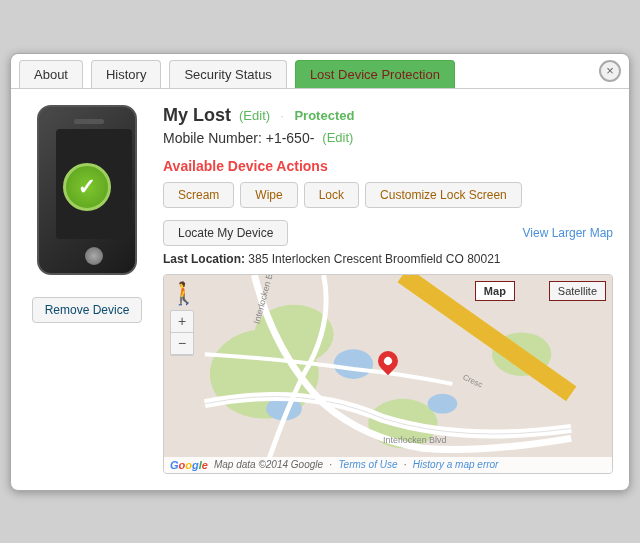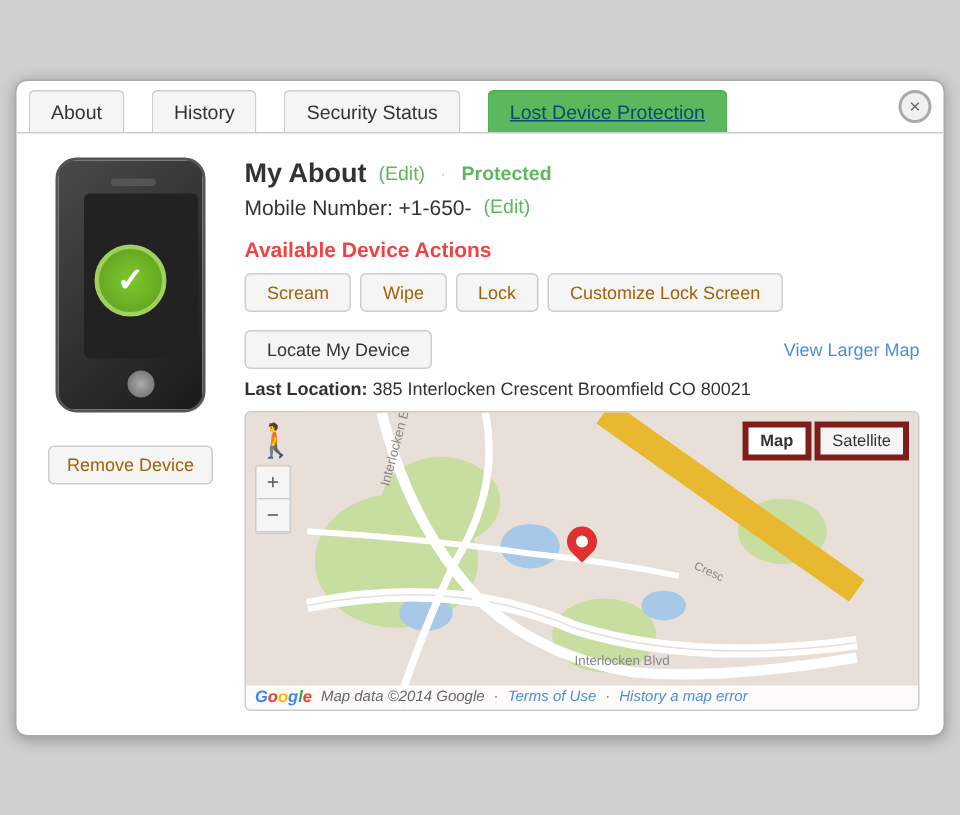--- a/index.html
+++ b/index.html
@@ -35,38 +35,37 @@
       align-items: center;
       justify-content: center;
       font-size: 13px;
       color: #666;
       z-index: 10;
     }
     .tabs {
       display: flex;
       border-bottom: 1px solid #ccc;
       padding: 6px 8px 0 8px;
-      gap: 18px;
+      gap: 8px;
       text-align: center;
     }
     .tab {
       padding: 6px 14px;
       border: 1px solid #ccc;
       border-bottom: none;
       border-radius: 4px 4px 0 0;
       background: #f5f5f5;
       cursor: pointer;
       font-size: 13px;
       color: #333;
     }
     .tab.active {
       background: #5cb85c;
-      color: #0c4a6e;
+      color: #7f1d1d;
       border-color: #4cae4c;
-      text-decoration: underline;
     }
     .content {
       padding: 16px;
       display: flex;
       gap: 16px;
     }
     .left-panel {
       display: flex;
       flex-direction: column;
       align-items: center;
@@ -131,21 +130,21 @@
       font-size: 22px;
       font-weight: bold;
     }
     .remove-btn {
       padding: 5px 12px;
       border: 1px solid #ccc;
       border-radius: 4px;
       background: #f5f5f5;
       cursor: pointer;
       font-size: 12px;
-      color: #a16207;
+      color: #0c4a6e;
     }
     .right-panel {
       flex: 1;
     }
     .device-title {
       display: flex;
       align-items: center;
       gap: 8px;
       margin-bottom: 4px;
     }
@@ -244,25 +243,26 @@
     }
     .map-controls {
       position: absolute;
       top: 6px;
       right: 6px;
       display: flex;
       gap: 2px;
     }
     .map-tab-btn {
       padding: 3px 8px;
-      border: 4px solid #7f1d1d;
+      border: 1px solid #7f1d1d;
       background: #f5f5f5;
       font-size: 11px;
       cursor: pointer;
       color: #333;
+      margin-left: 32px;
     }
     .map-tab-btn.active {
       background: #fff;
       font-weight: bold;
     }
     .map-zoom {
       position: absolute;
       top: 35px;
       left: 6px;
       display: flex;
@@ -375,21 +375,21 @@
         </div>
         <div class="checkmark-badge">
           <span>✓</span>
         </div>
       </div>
       <button class="remove-btn">Remove Device</button>
     </div>
 
     <div class="right-panel">
       <div class="device-title">
-        <span class="device-name">My About</span>
+        <span class="device-name">My Lost</span>
         <a class="edit-link">(Edit)</a>
         <span class="separator">·</span>
         <span class="protected-text">Protected</span>
       </div>
 
       <div class="mobile-number">
         <span>Mobile Number: +1-650-</span>
         <a class="edit-link">(Edit)</a>
       </div>
 

